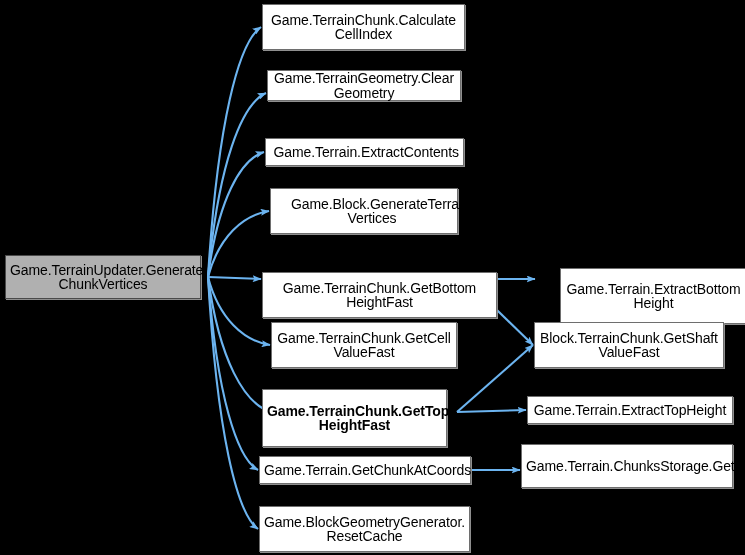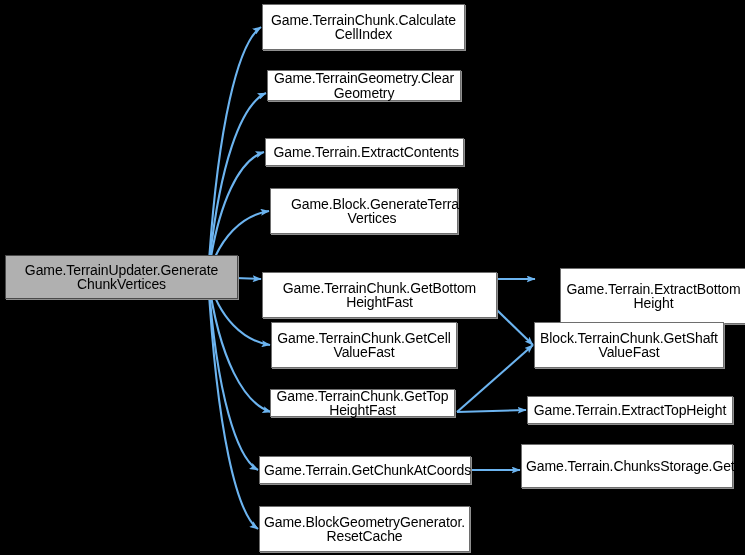--- a/index.html
+++ b/index.html
@@ -73,21 +73,21 @@
         <path d="M208,277 C217,433.24 237,513.88 258,529" marker-end="url(#arrowhead)" stroke="#6cb4f0"></path>
         <path d="M465,279 L535,279" marker-end="url(#arrowhead)" stroke="#6cb4f0"></path>
         <path d="M465,279 L533,345" marker-end="url(#arrowhead)" stroke="#6cb4f0"></path>
         <path d="M457,412 L533,345" marker-end="url(#arrowhead)" stroke="#6cb4f0"></path>
         <path d="M457,412 L526,410" marker-end="url(#arrowhead)" stroke="#6cb4f0"></path>
         <path d="M471,470 L520,470" marker-end="url(#arrowhead)" stroke="#6cb4f0"></path>
       </g>
   </svg>
 
   <div id="node-layer">
-      <div class="node root" style="left: 5px; top: 255px; width: 233px; height: 44px;">
+      <div class="node root" style="left: 5px; top: 255px; width: 196px; height: 44px;">
         <span class="label">Game.TerrainUpdater.Generate
 ChunkVertices</span>
       </div>
       <div class="node" style="left: 262px; top: 4px; width: 203px; height: 46px;">
         <span class="label">Game.TerrainChunk.Calculate
 CellIndex</span>
       </div>
       <div class="node" style="left: 267px; top: 70px; width: 194px; height: 31px;">
         <span class="label">Game.TerrainGeometry.Clear
 Geometry</span>
@@ -100,21 +100,21 @@
 Vertices</span>
       </div>
       <div class="node" style="left: 262px; top: 256px; width: 235px; height: 46px; margin-top: 16px;">
         <span class="label">Game.TerrainChunk.GetBottom
 HeightFast</span>
       </div>
       <div class="node" style="left: 271px; top: 322px; width: 186px; height: 46px;">
         <span class="label">Game.TerrainChunk.GetCell
 ValueFast</span>
       </div>
-      <div class="node" style="left: 270px; top: 389px; width: 185px; height: 28px;">
+      <div class="node" style="left: 262px; top: 389px; width: 185px; height: 58px; font-weight: bold;">
         <span class="label">Game.TerrainChunk.GetTop
 HeightFast</span>
       </div>
       <div class="node" style="left: 259px; top: 456px; width: 212px; height: 28px;">
         <span class="label">Game.Terrain.GetChunkAtCoords</span>
       </div>
       <div class="node" style="left: 259px; top: 506px; width: 211px; height: 46px;">
         <span class="label">Game.BlockGeometryGenerator.
 ResetCache</span>
       </div>

